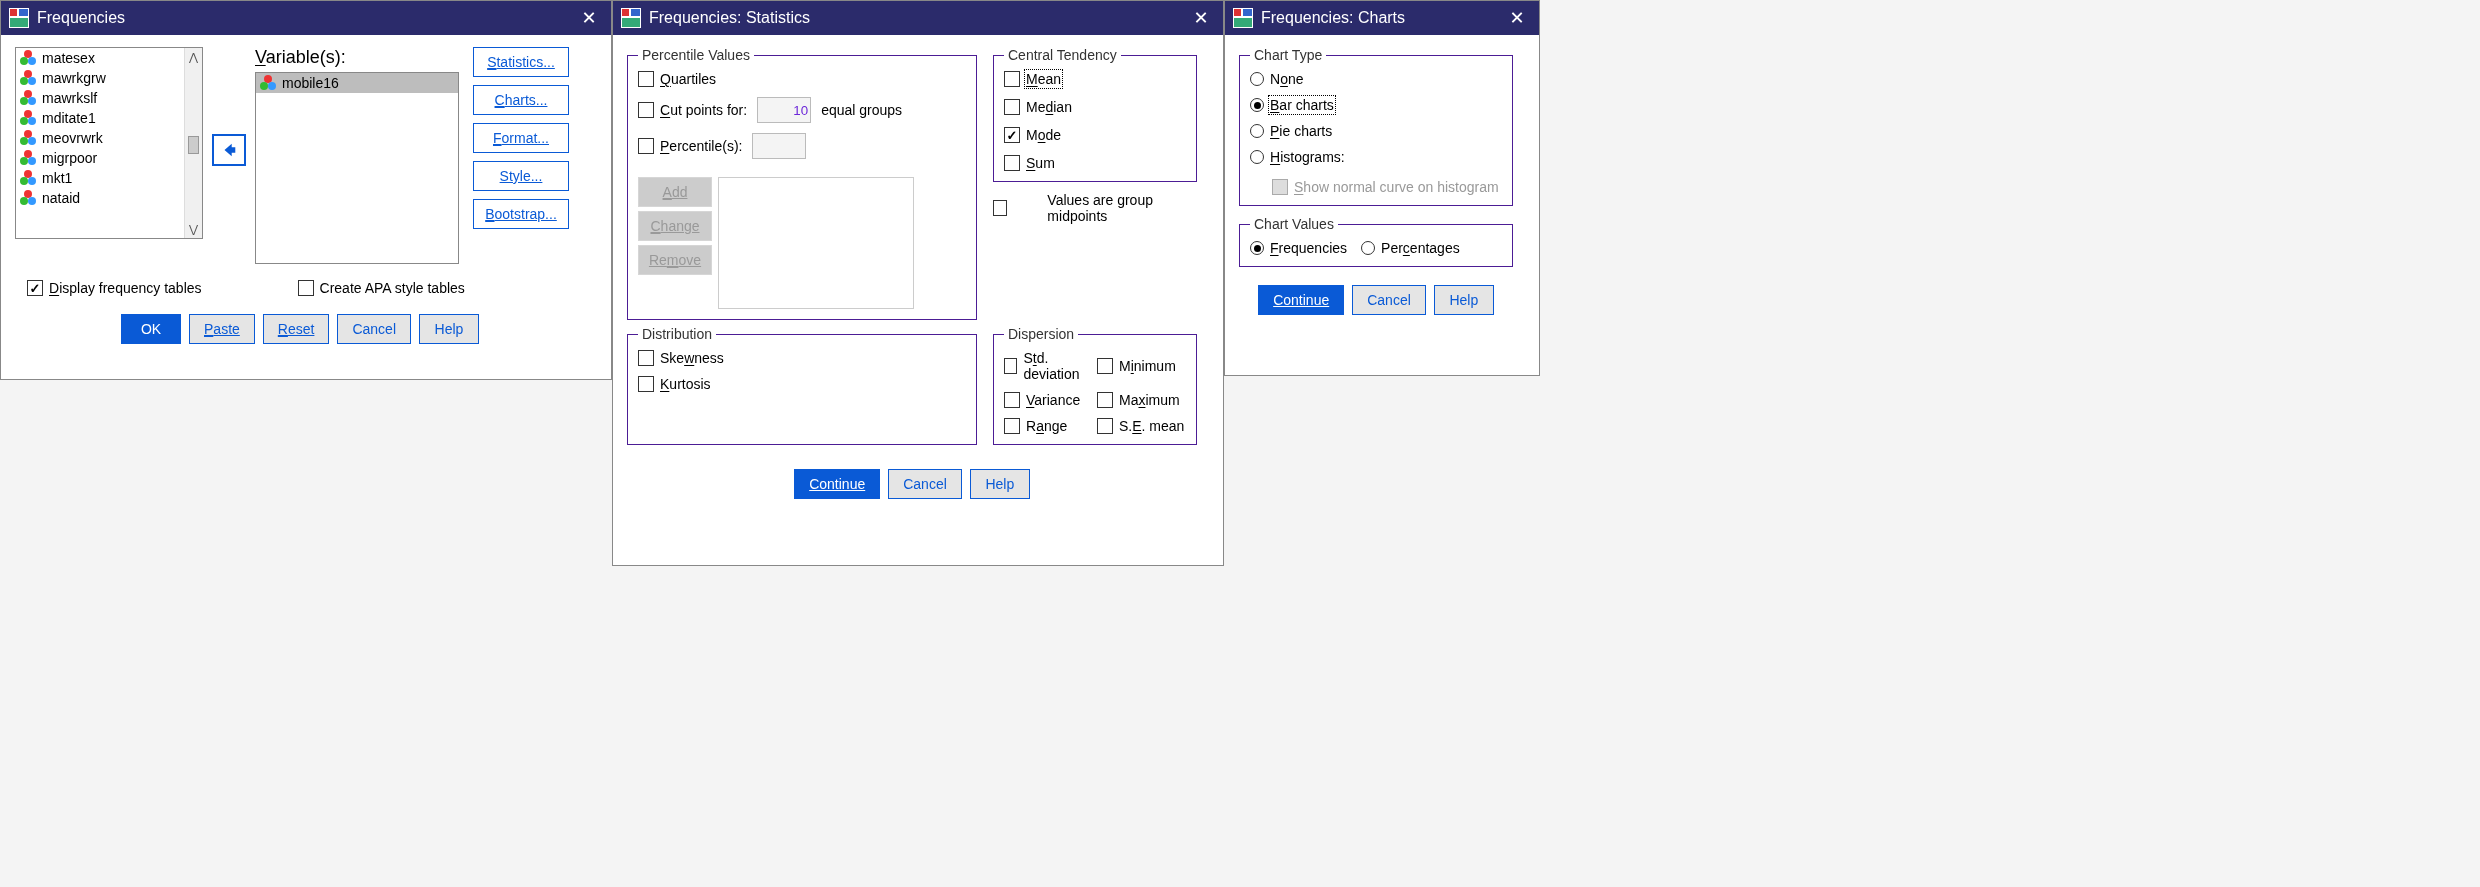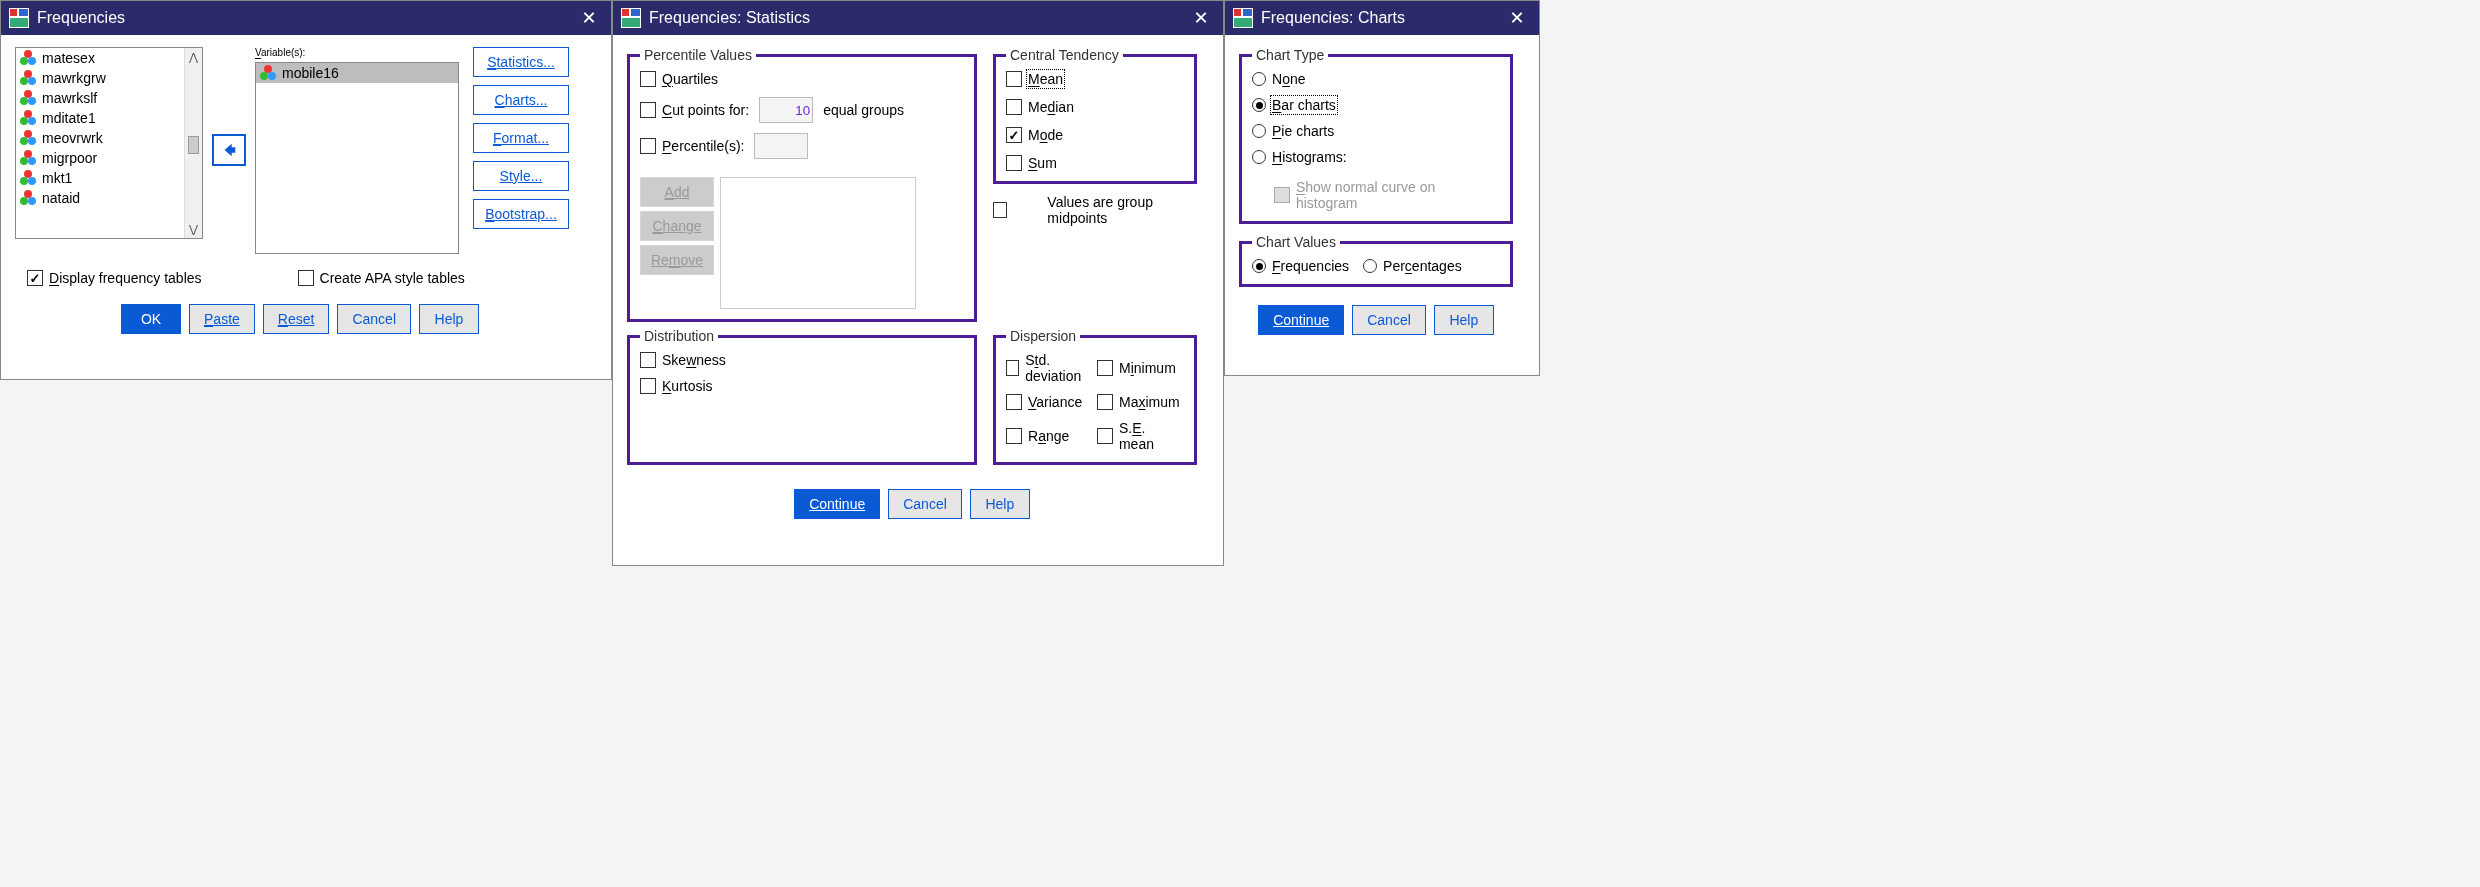--- a/index.html
+++ b/index.html
@@ -88,21 +88,21 @@
     display:flex; flex-direction:column; align-items:center; justify-content:center;
     height:192px; width:36px; padding-top:14px;
   }
   .move-btn {
     width:34px; height:32px;
     border:2px solid #0a5ad6; background:#fff;
     display:flex; align-items:center; justify-content:center;
     color:#0a5ad6; font-size:18px;
   }
   .vars-col { display:flex; flex-direction:column; gap:2px; width:204px;}
-  .vars-col .label { font-size:10px; padding-bottom:2px;}
+  .vars-col .label { font-size:18px; padding-bottom:2px;}
   .vars-col .listbox { width:204px; height:192px; }
   .right-buttons {
     display:flex; flex-direction:column; gap:8px;
     width:96px; margin-left:6px;
   }
   .link-btn {
     border:1px solid #0a5ad6;
     color:#0a5ad6;
     background:#fff;
     height:30px; padding:0 8px;
@@ -136,21 +136,21 @@
   .btn.primary { background:#0a5ad6; color:#fff; text-decoration:none; border:1px solid #0a5ad6;}
 
   
   #dlg2 { width: 612px; height: 566px; }
   .stats-grid {
     display:grid;
     grid-template-columns: 350px 1fr;
     gap: 6px 16px;
   }
   fieldset {
-    border:3px solid #4c1d95;
+    border:1px solid #4c1d95;
     padding:8px 10px 10px 10px;
     margin:0;
   }
   legend { padding:0 4px; color:#333;}
   .col { display:flex; flex-direction:column; gap:10px;}
   .inline-input {
     width:54px; height:26px; border:1px solid #bbb; background:#f4f4f4;
     color:#6d28d9; text-align:right; margin:0 4px;
   }
   .pct-area {

